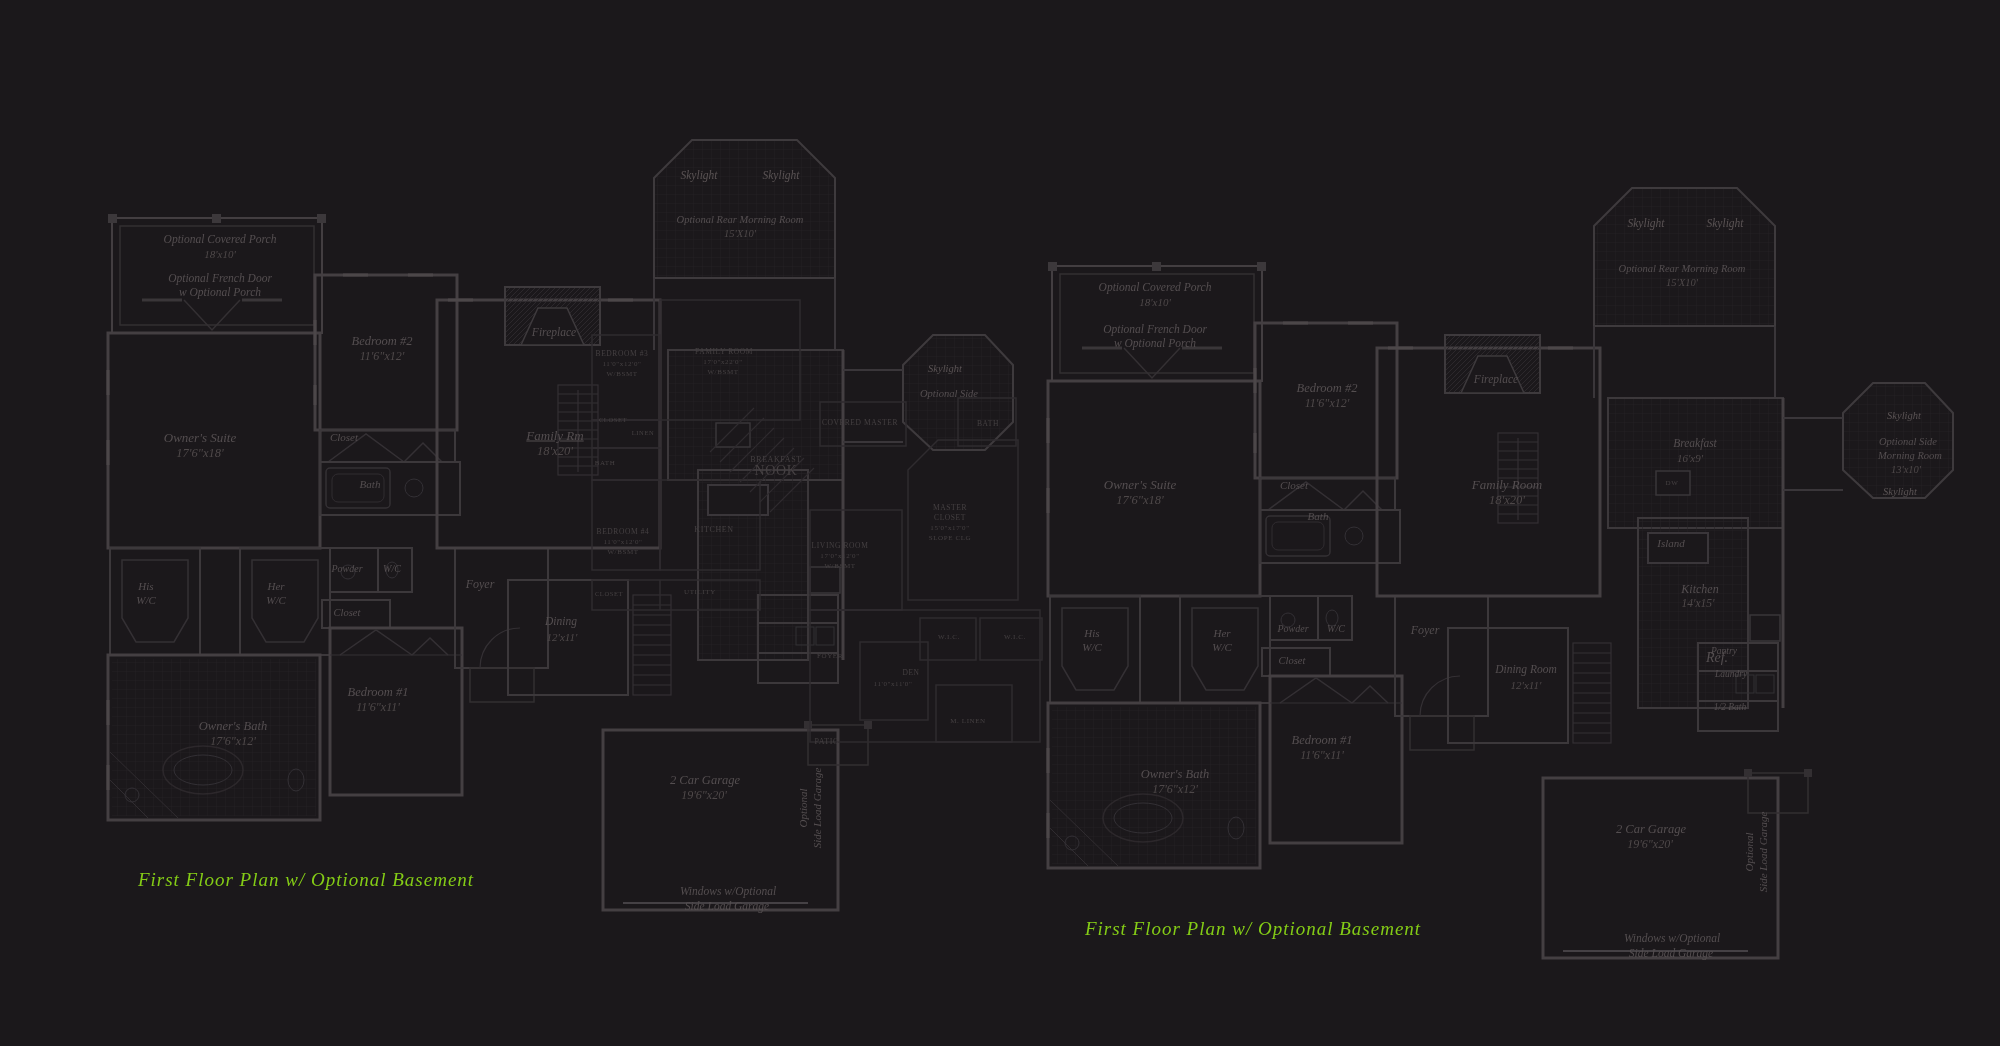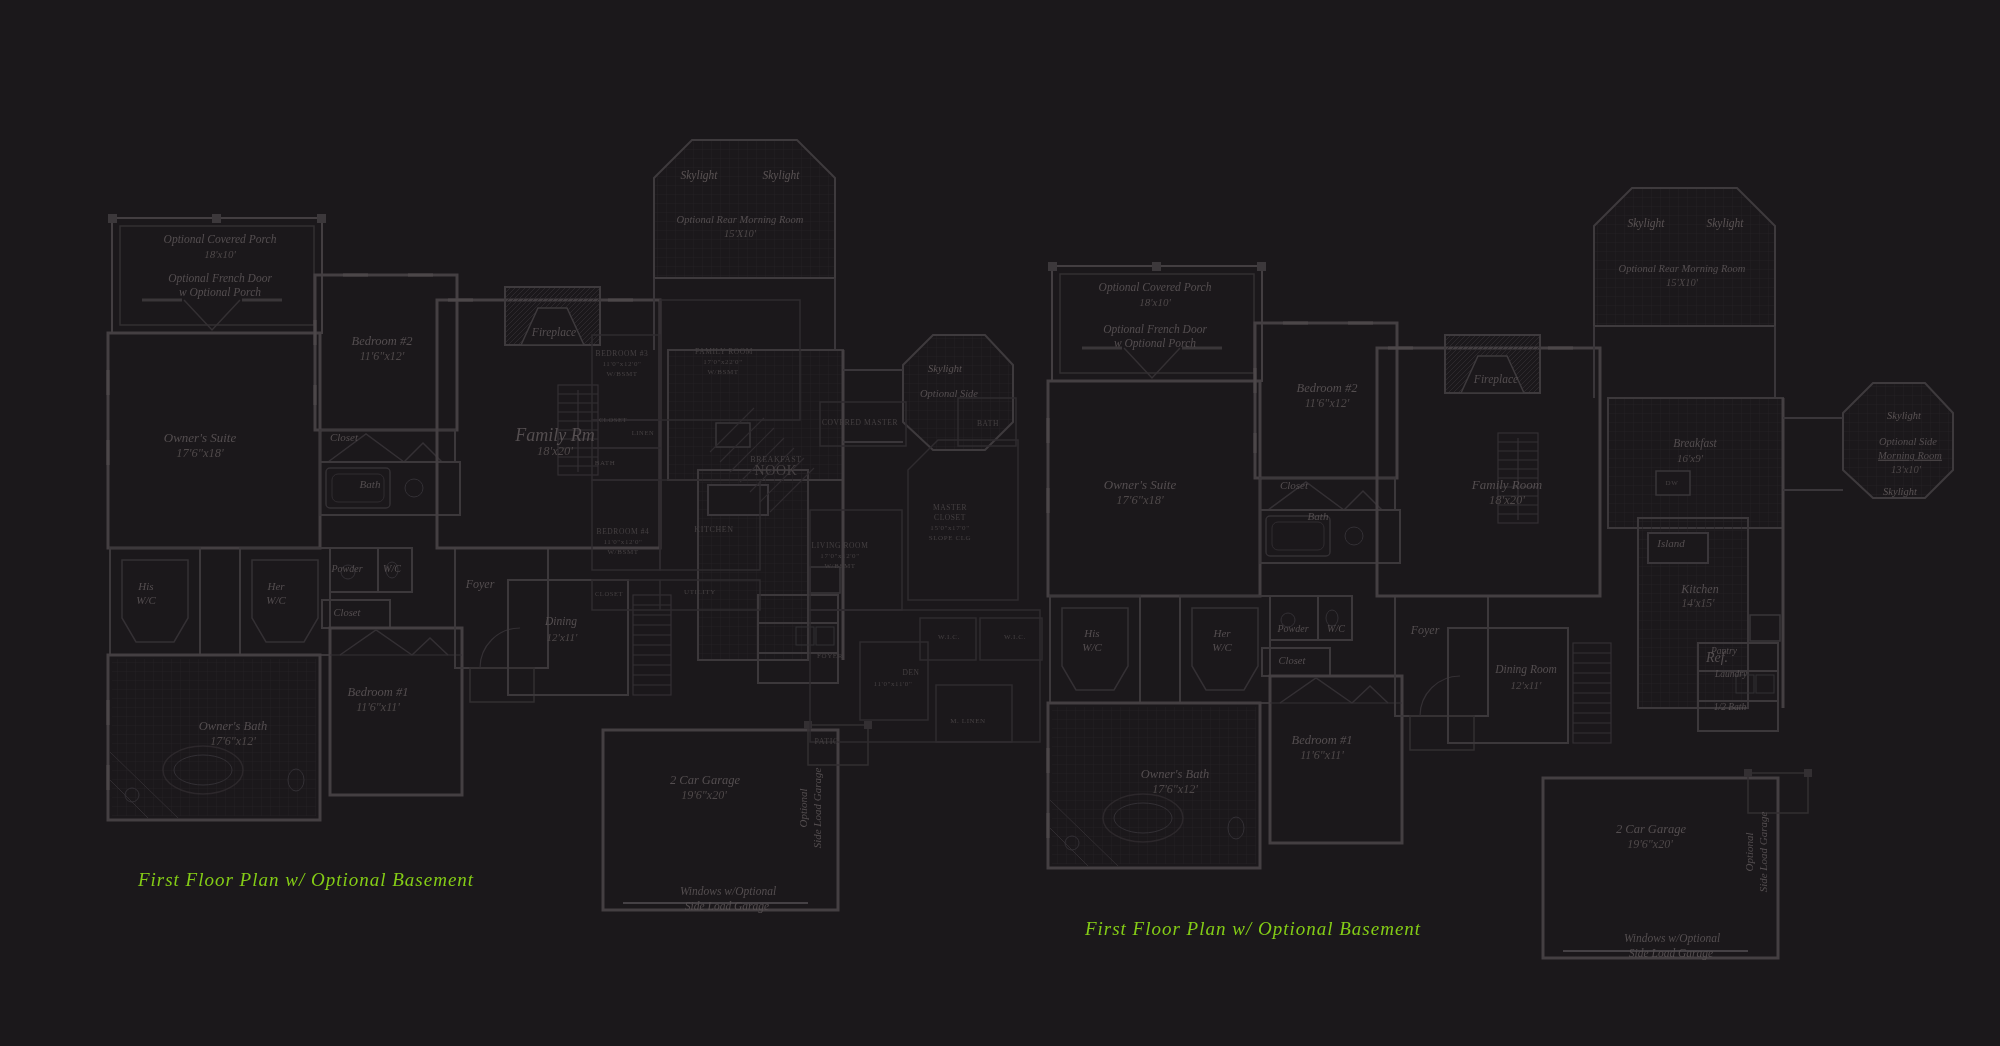--- a/index.html
+++ b/index.html
@@ -171,21 +171,21 @@
       <div class="lbl room" style="left: 146px; top: 600px; font-size: 11px;">W/C</div>
       <div class="lbl room" style="left: 276px; top: 586px; font-size: 11px;">Her</div>
       <div class="lbl room" style="left: 276px; top: 600px; font-size: 11px;">W/C</div>
       <div class="lbl room" style="left: 347px; top: 569px; font-size: 10px;">Powder</div>
       <div class="lbl room" style="left: 392px; top: 569px; font-size: 10px;">W/C</div>
       <div class="lbl room" style="left: 347px; top: 613px; font-size: 10.5px;">Closet</div>
       <div class="lbl room" style="left: 233px; top: 726px; font-size: 12.5px;">Owner's Bath</div>
       <div class="lbl dim" style="left: 233px; top: 741px; font-size: 12px;">17'6"x12'</div>
       <div class="lbl room" style="left: 378px; top: 692px; font-size: 12.5px;">Bedroom #1</div>
       <div class="lbl dim" style="left: 378px; top: 707px; font-size: 12px;">11'6"x11'</div>
-      <div class="lbl room" style="left: 555px; top: 435px; font-size: 18px;">Family Rm</div>
+      <div class="lbl room" style="left: 555px; top: 435px; font-size: 13px; text-decoration: underline;">Family Rm</div>
       <div class="lbl dim" style="left: 555px; top: 451px; font-size: 12.5px;">18'x20'</div>
       <div class="lbl room" style="left: 554px; top: 333px; font-size: 11.5px;">Fireplace</div>
       <div class="lbl bright" style="left: 699px; top: 176px; font-size: 11.5px;">Skylight</div>
       <div class="lbl bright" style="left: 781px; top: 176px; font-size: 11.5px;">Skylight</div>
       <div class="lbl room" style="left: 740px; top: 220px; font-size: 10.5px;">Optional Rear Morning Room</div>
       <div class="lbl dim" style="left: 740px; top: 234px; font-size: 10.5px;">15'X10'</div>
       <div class="lbl bright" style="left: 945px; top: 369px; font-size: 10.5px;">Skylight</div>
       <div class="lbl room" style="left: 949px; top: 394px; font-size: 10.5px;">Optional Side</div>
       <div class="lbl room" style="left: 480px; top: 584px; font-size: 12px;">Foyer</div>
       <div class="lbl room" style="left: 561px; top: 622px; font-size: 11.5px;">Dining</div>
@@ -272,18 +272,18 @@
       <div class="lbl dim" style="left: 1526px; top: 685px; font-size: 11px;">12'x11'</div>
       <div class="lbl room" style="left: 1425px; top: 630px; font-size: 12px;">Foyer</div>
       <div class="lbl room" style="left: 1651px; top: 829px; font-size: 12.5px;">2 Car Garage</div>
       <div class="lbl dim" style="left: 1650px; top: 844px; font-size: 12px;">19'6"x20'</div>
       <div class="lbl room" style="left: 1749px; top: 852px; font-size: 11px; transform: translate(-50%, -50%) rotate(-90deg);">Optional</div>
       <div class="lbl room" style="left: 1763px; top: 852px; font-size: 11px; transform: translate(-50%, -50%) rotate(-90deg);">Side Load Garage</div>
       <div class="lbl room" style="left: 1672px; top: 939px; font-size: 11.5px;">Windows w/Optional</div>
       <div class="lbl room" style="left: 1671px; top: 954px; font-size: 11.5px;">Side Load Garage</div>
       <div class="lbl bright" style="left: 1904px; top: 416px; font-size: 10.5px;">Skylight</div>
       <div class="lbl room" style="left: 1908px; top: 442px; font-size: 10.5px;">Optional Side</div>
-      <div class="lbl room" style="left: 1910px; top: 456px; font-size: 10.5px; text-decoration: underline;">Morning Room</div>
+      <div class="lbl room" style="left: 1910px; top: 456px; font-size: 10.5px;">Morning Room</div>
       <div class="lbl dim" style="left: 1906px; top: 470px; font-size: 10.5px;">13'x10'</div>
       <div class="lbl bright" style="left: 1900px; top: 492px; font-size: 10.5px;">Skylight</div>
       <div class="lbl title" style="left: 1253px; top: 928px; font-size: 19px;">First Floor Plan  w/ Optional Basement</div>
     </div>
 </div>
 
 </body></html>

